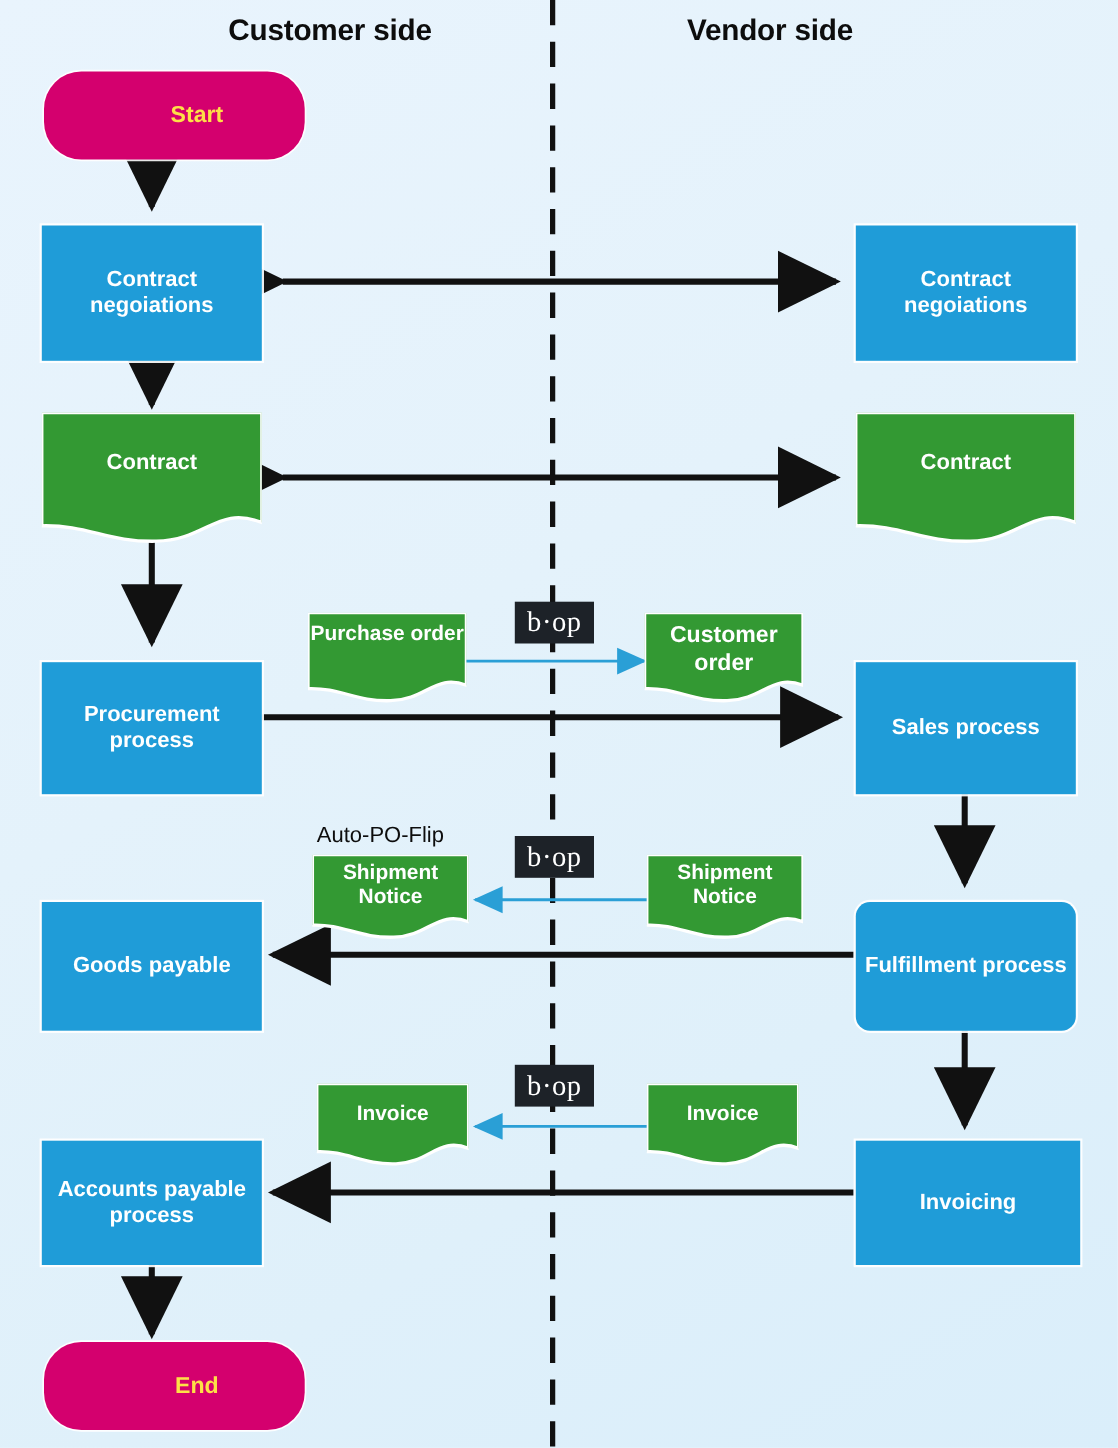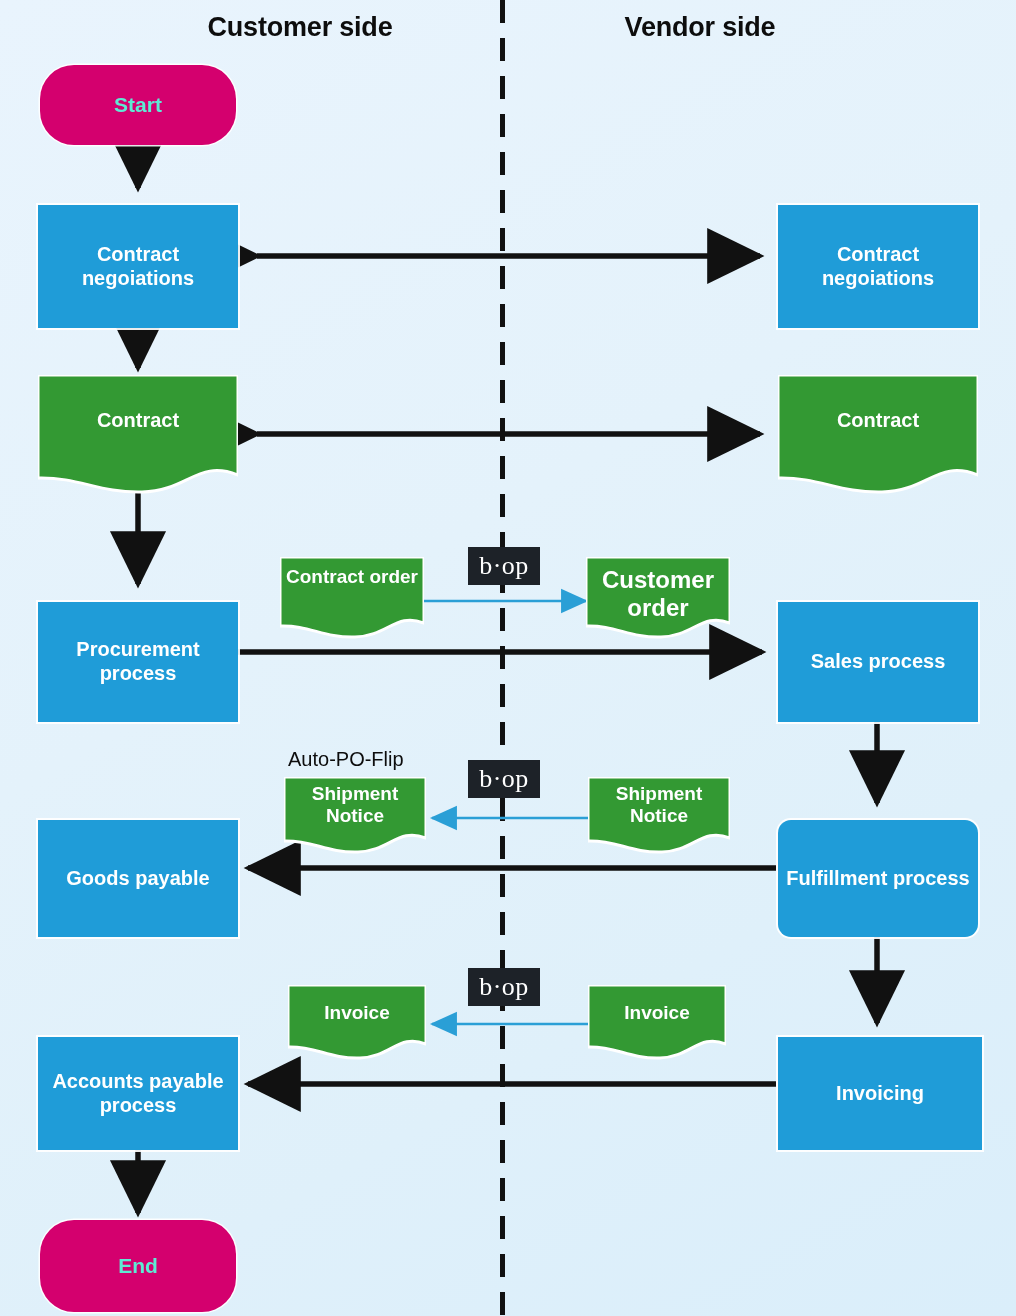--- a/index.html
+++ b/index.html
@@ -42,24 +42,25 @@
   }
 
   
   .pill {
     position: absolute;
     border-radius: 34px;
     background: #d4006e;
     display: flex;
     align-items: center;
     justify-content: center;
-    color: #5eead4;
+    color: #fde047;
     font-weight: bold;
     font-size: 21px;
     box-shadow: 0 0 0 1.5px rgba(255,255,255,0.9);
+    padding-left: 41px;
   }
 
   
   .proc {
     position: absolute;
     background: #1f9cd8;
     display: flex;
     align-items: center;
     justify-content: center;
     text-align: center;
@@ -199,28 +200,28 @@
   </div>
 
   <div class="proc node" style="left:38px; top:592px; width:200px; height:120px;">Procurement process</div>
 
   <div class="proc node" style="left:778px; top:592px; width:200px; height:120px;">Sales process</div>
 
   <div class="doc node" style="left:280px; top:557px; width:144px; height:84px;">
     <svg viewBox="0 0 144 84" preserveAspectRatio="none">
       <path d="M0,0 L144,0 L144,66 C116,55 108,79 75,80 C43,81 30,68 0,69 Z" fill="#339933" stroke="#ffffff" stroke-width="3"></path>
     </svg>
-    <div class="doc-label" style="top:9px; font-size:19px;">Contract order</div>
+    <div class="doc-label" style="top:9px; font-size:19px;">Purchase order</div>
   </div>
 
   <div class="doc node" style="left:586px; top:557px; width:144px; height:84px;">
     <svg viewBox="0 0 144 84" preserveAspectRatio="none">
       <path d="M0,0 L144,0 L144,66 C116,55 108,79 75,80 C43,81 30,68 0,69 Z" fill="#339933" stroke="#ffffff" stroke-width="3"></path>
     </svg>
-    <div class="doc-label" style="top:9px; font-size:24px;">Customer order</div>
+    <div class="doc-label" style="top:9px; font-size:21px;">Customer order</div>
   </div>
 
   <div class="bop" style="left:468px; top:547px; width:72px; height:38px; font-size:26px;">b·op</div>
 
   <div class="annot" style="left:288px; top:748px;">Auto-PO-Flip</div>
 
   <div class="proc node" style="left:38px; top:810px; width:200px; height:117px;">Goods payable</div>
 
   <div class="proc node" style="left:778px; top:810px; width:200px; height:117px;border-radius:13px;">Fulfillment process</div>
 
@@ -253,15 +254,15 @@
 
   <div class="doc node" style="left:588px; top:985px; width:138px; height:76px;">
     <svg viewBox="0 0 138 76" preserveAspectRatio="none">
       <path d="M0,0 L138,0 L138,59 C111,48 103,72 72,73 C41,74 28,61 0,62 Z" fill="#339933" stroke="#ffffff" stroke-width="3"></path>
     </svg>
     <div class="doc-label" style="top:17px; font-size:19px;">Invoice</div>
   </div>
 
   <div class="bop" style="left:468px; top:968px; width:72px; height:38px; font-size:26px;">b·op</div>
 
-  <div class="pill node" style="left:40px; top:1220px; width:196px; height:92px;">End</div>
+  <div class="pill node" style="left:40px; top:1220px; width:196px; height:80px;">End</div>
 
 </div>
 
 </body></html>

